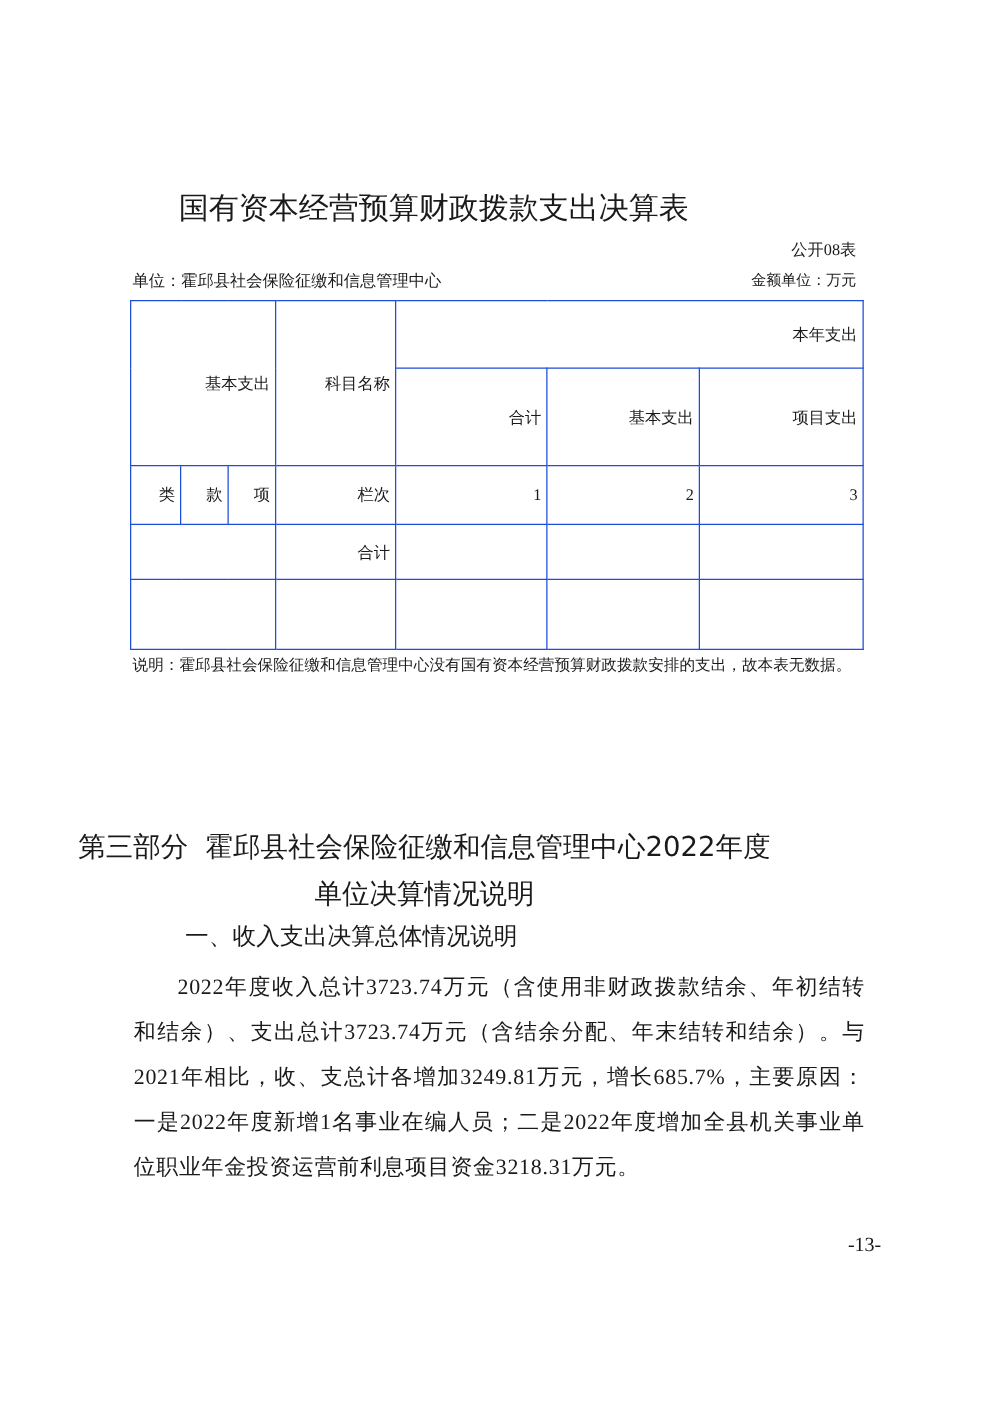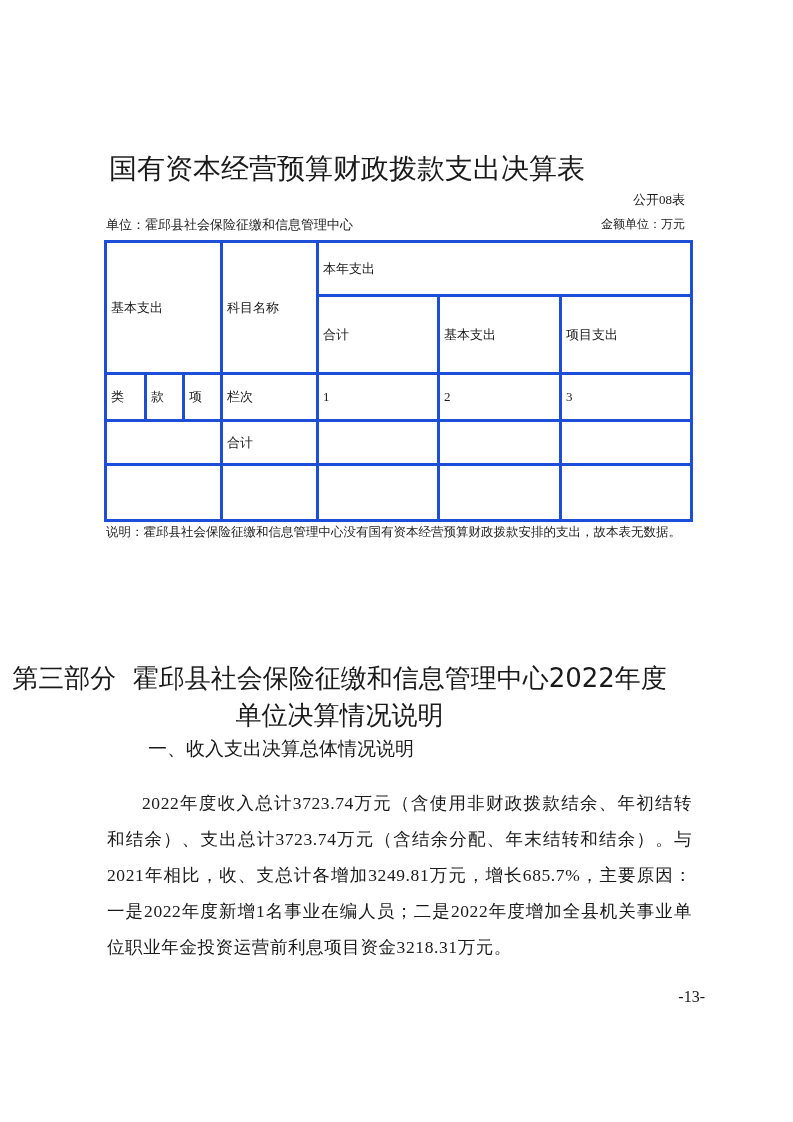--- a/index.html
+++ b/index.html
@@ -1,32 +1,32 @@
 <!DOCTYPE html>
 <html><head>
 <meta charset="utf-8">
 <style>
   html, body { margin: 0; padding: 0; background: #ffffff; }
   body { width: 793px; height: 1122px; position: relative; overflow: hidden; color: #1a1a1a; }
   .abs { position: absolute; }
 
-  #table-title { left: 0; width: 694px; top: 150px; text-align: center; font-size: 28px; font-family: "DejaVu Sans", sans-serif; }
+  #table-title { left: 0; width: 694px; top: 150px; text-align: center; font-size: 24px; font-family: "DejaVu Sans", sans-serif; }
   #table-code { right: 108px; top: 191px; font-size: 13px; font-family: "Liberation Serif", serif; }
   #unit-label { left: 106px; top: 216px; font-size: 13px; font-family: Liberation Mono, monospace; }
   #amount-unit { right: 108px; top: 216px; font-size: 12px; font-family: "Liberation Serif", serif; }
 
   table.budget { position: absolute; left: 104px; top: 240px; border-collapse: collapse; font-family: "Liberation Serif", serif; font-size: 13px; }
-  table.budget td { border: 3px solid #1d4ed8; text-align: left; vertical-align: middle; padding: 4px; }
+  table.budget td { border: 1px solid #1d4ed8; text-align: right; vertical-align: middle; padding: 4px; }
 
   .notes { left: 106px; top: 524px; width: 590px; font-size: 12.5px; line-height: 17px; font-family: "Liberation Serif", serif; }
   .notes p { margin: 0; }
 
-  #section-title { left: 0; width: 679px; top: 660px; text-align: center; font-size: 26px; line-height: 37px; font-family: "DejaVu Sans", sans-serif; }
+  #section-title { left: 0; width: 679px; top: 660px; text-align: center; font-size: 22px; line-height: 37px; font-family: "DejaVu Sans", sans-serif; }
   #subsection { left: 148px; top: 736px; font-size: 19px; font-family: Liberation Mono, monospace; }
-  #body-text { left: 107px; top: 771px; width: 585px; font-size: 17.5px; line-height: 36px; font-family: "Liberation Serif", serif; letter-spacing: 0.6px; text-align: justify; margin-top: 14px; }
+  #body-text { left: 107px; top: 771px; width: 585px; font-size: 17.5px; line-height: 36px; font-family: "Liberation Serif", serif; letter-spacing: 0.6px; text-align: justify; }
   #body-text p { margin: 0; text-indent: 2em; }
   #page-number { right: 88px; top: 988px; font-size: 16px; font-family: "Liberation Serif", serif; }
 </style>
 </head>
 <body>
 
 <div id="table-title" class="abs">国有资本经营预算财政拨款支出决算表</div>
 <div id="table-code" class="abs">公开08表</div>
 <div id="unit-label" class="abs">单位：霍邱县社会保险征缴和信息管理中心</div>
 <div id="amount-unit" class="abs">金额单位：万元</div>

